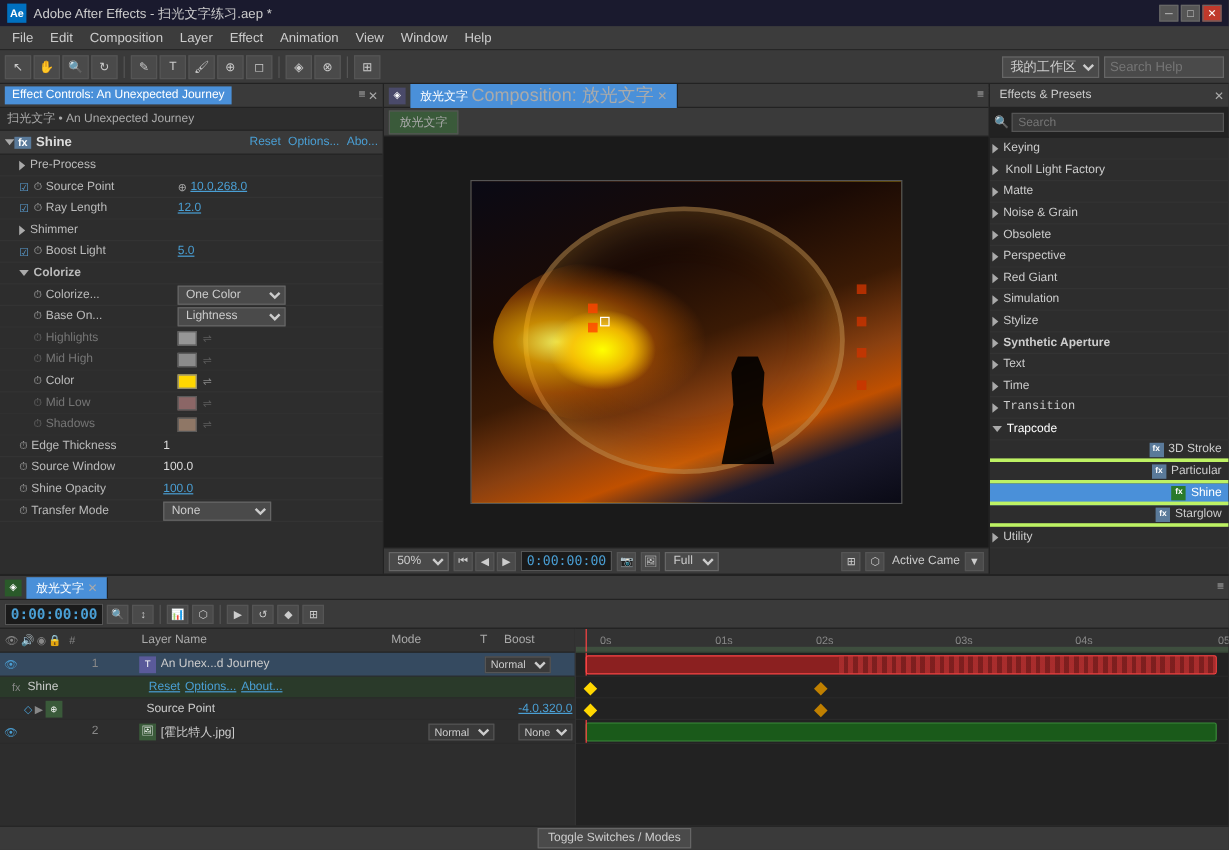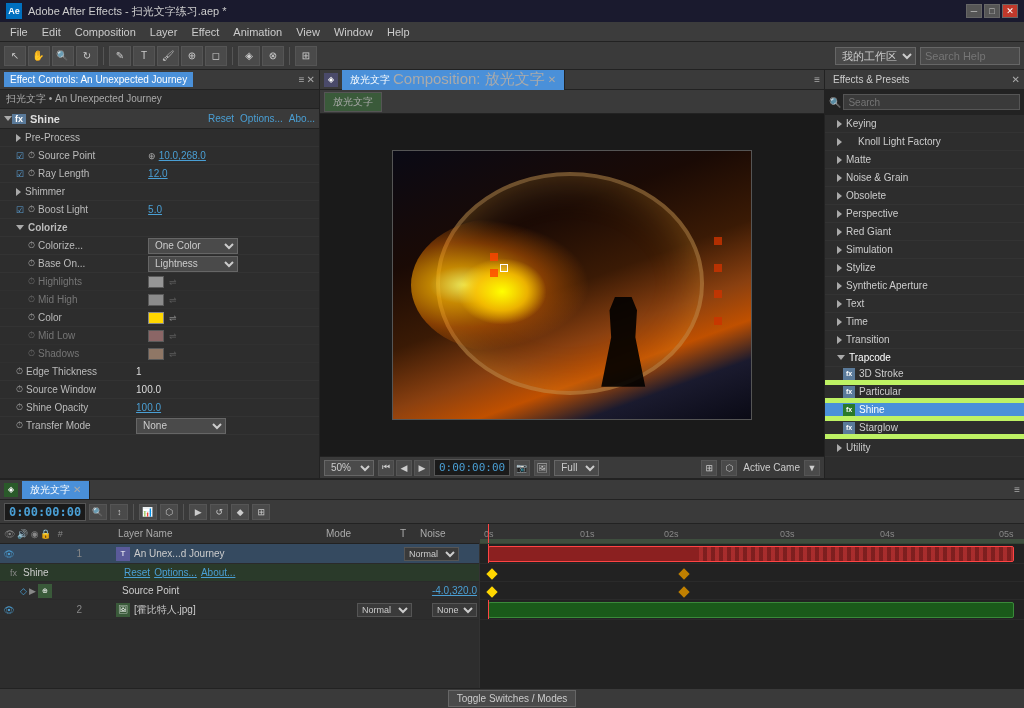--- a/index.html
+++ b/index.html
@@ -68,24 +68,24 @@
     .zoom-select { background: #4a4a4a; border: 1px solid #666; color: #ccc; height: 16px; font-size: 10px; padding: 0 2px; width: 50px; }
     .time-display { background: #1a1a1a; border: 1px solid #555; color: #4a9fd4; font-size: 11px; padding: 1px 4px; font-family: monospace; }
     .quality-select { background: #4a4a4a; border: 1px solid #666; color: #ccc; height: 16px; font-size: 10px; padding: 0 2px; width: 45px; }
     .comp-toolbar-right { margin-left: auto; display: flex; align-items: center; gap: 4px; }
 
     
     .right-panel { width: 200px; background: #2d2d2d; border-left: 1px solid #222; display: flex; flex-direction: column; overflow: hidden; }
     .effects-search { background: #222; border-bottom: 1px solid #222; padding: 4px; }
     .effects-search input { width: 100%; background: #3a3a3a; border: 1px solid #555; color: #ccc; height: 16px; font-size: 10px; padding: 0 4px; }
     .effects-list { flex: 1; overflow-y: auto; }
-    .effects-cat-header { height: 18px; display: flex; align-items: center; padding: 0 12px; cursor: pointer; border-bottom: 1px solid #333; }
+    .effects-cat-header { height: 18px; display: flex; align-items: center; padding: 0 2px; cursor: pointer; border-bottom: 1px solid #333; }
     .effects-cat-label { font-size: 10px; color: #ccc; }
     .effects-cat-open .effects-cat-label { color: #fff; }
-    .effects-subitem { height: 18px; display: flex; align-items: center; padding: 0 6px 0 18px; cursor: pointer; border-bottom: 5px solid #bef264; }
+    .effects-subitem { height: 18px; display: flex; align-items: center; padding: 0 6px 0 18px; cursor: pointer; border-bottom: 3px solid #bef264; justify-content: flex-end; }
     .effects-subitem.selected { background: #4a90d9; }
     .effects-subitem-label { font-size: 10px; color: #ccc; }
     .effects-subitem.selected .effects-subitem-label { color: white; }
     .fx-icon { width: 12px; height: 12px; background: #5a7a9a; display: inline-flex; align-items: center; justify-content: center; font-size: 7px; color: white; margin-right: 4px; font-weight: bold; flex-shrink: 0; }
     .fx-icon.green { background: #2a7a2a; }
 
     
     .bottom-panel { height: 230px; background: #2d2d2d; border-top: 2px solid #222; display: flex; flex-direction: column; }
     .timeline-header { background: #3a3a3a; height: 20px; display: flex; align-items: center; padding: 0 4px; border-bottom: 1px solid #222; }
     .timeline-tab { background: #2d2d2d; padding: 2px 8px; font-size: 10px; color: #ccc; cursor: pointer; border-right: 1px solid #222; display: flex; align-items: center; gap: 3px; }
@@ -101,21 +101,21 @@
     .layer-controls { display: flex; align-items: center; gap: 2px; width: 110px; flex-shrink: 0; }
     .layer-icon-btn { width: 14px; height: 14px; display: flex; align-items: center; justify-content: center; font-size: 9px; cursor: pointer; color: #888; }
     .layer-icon-btn.active { color: #4a9fd4; }
     .layer-num { color: #888; font-size: 10px; width: 16px; text-align: right; }
     .layer-name { flex: 1; color: #ccc; font-size: 10px; overflow: hidden; text-overflow: ellipsis; white-space: nowrap; }
     .layer-mode-select { background: #3a3a3a; border: 1px solid #555; color: #ccc; height: 14px; font-size: 9px; padding: 0; width: 55px; }
     .layer-trkmat-select { background: #3a3a3a; border: 1px solid #555; color: #ccc; height: 14px; font-size: 9px; padding: 0; width: 45px; }
 
     .timeline-tracks { flex: 1; background: #222; position: relative; overflow: hidden; }
     .time-ruler { height: 20px; background: #333; border-bottom: 1px solid #222; position: relative; display: flex; align-items: center; }
-    .time-marker { position: absolute; font-size: 9px; color: #888; }
+    .time-marker { position: absolute; font-size: 9px; color: #888; margin-left: 16px; }
     .playhead { position: absolute; top: 0; bottom: 0; width: 1px; background: #ff4444; z-index: 10; }
     .track-row { height: 20px; border-bottom: 1px solid #2a2a2a; position: relative; }
     .track-bar { position: absolute; height: 16px; top: 2px; border-radius: 2px; }
     .track-bar.red { background: #8B2020; border: 1px solid #ff4444; }
     .track-bar.green { background: #1a5a1a; border: 1px solid #3a8a3a; }
     .diamond-marker { position: absolute; width: 8px; height: 8px; background: #FFD700; transform: rotate(45deg); top: 6px; }
 
     .timeline-footer { height: 20px; background: #3a3a3a; display: flex; align-items: center; justify-content: center; border-top: 1px solid #222; }
     .toggle-btn { background: #4a4a4a; border: 1px solid #666; color: #ccc; padding: 2px 8px; font-size: 10px; cursor: pointer; }
 
@@ -415,21 +415,21 @@
     </div>
     <div class="effects-list">
 
       <div class="effects-cat-header">
         <span class="tri-right triangle"></span>
         <span class="effects-cat-label" style="margin-left:4px;">Keying</span>
       </div>
 
       <div class="effects-cat-header">
         <span class="tri-right triangle"></span>
-        <span class="effects-cat-label" style="margin-left:16px;text-align:center;">Knoll Light Factory</span>
+        <span class="effects-cat-label" style="margin-left:6px;text-align:center;">Knoll Light Factory</span>
       </div>
 
       <div class="effects-cat-header">
         <span class="tri-right triangle"></span>
         <span class="effects-cat-label" style="margin-left:4px;">Matte</span>
       </div>
 
       <div class="effects-cat-header">
         <span class="tri-right triangle"></span>
         <span class="effects-cat-label" style="margin-left:4px;">Noise &amp; Grain</span>
@@ -455,36 +455,36 @@
         <span class="effects-cat-label" style="margin-left:4px;">Simulation</span>
       </div>
 
       <div class="effects-cat-header">
         <span class="tri-right triangle"></span>
         <span class="effects-cat-label" style="margin-left:4px;">Stylize</span>
       </div>
 
       <div class="effects-cat-header">
         <span class="tri-right triangle"></span>
-        <span class="effects-cat-label" style="margin-left:4px;">Synthetic Aperture</span>
+        <span class="effects-cat-label" style="margin-left:4px;font-weight:bold;">Synthetic Aperture</span>
       </div>
 
       <div class="effects-cat-header">
         <span class="tri-right triangle"></span>
         <span class="effects-cat-label" style="margin-left:4px;">Text</span>
       </div>
 
       <div class="effects-cat-header">
         <span class="tri-right triangle"></span>
         <span class="effects-cat-label" style="margin-left:4px;">Time</span>
       </div>
 
       <div class="effects-cat-header">
         <span class="tri-right triangle"></span>
-        <span class="effects-cat-label" style="margin-left:4px;">Transition</span>
+        <span class="effects-cat-label" style="margin-left:4px;font-family:Liberation Mono, monospace;">Transition</span>
       </div>
 
       <div class="effects-cat-header effects-cat-open">
         <span class="tri-down triangle"></span>
         <span class="effects-cat-label" style="margin-left:4px;">Trapcode</span>
       </div>
       <div class="effects-subitem">
         <span class="fx-icon">fx</span>
         <span class="effects-subitem-label">3D Stroke</span>
       </div>
@@ -541,21 +541,21 @@
         <div style="display:flex;gap:2px;align-items:center;width:110px;flex-shrink:0;">
           <span style="font-size:9px;color:#888;">👁</span>
           <span style="font-size:9px;color:#888;">🔊</span>
           <span style="font-size:9px;color:#888;">◉</span>
           <span style="font-size:9px;color:#888;">🔒</span>
           <span style="font-size:9px;color:#888;margin-left:4px;">#</span>
         </div>
         <span style="flex:1;font-size:10px;color:#aaa;">Layer Name</span>
         <span style="width:70px;font-size:10px;color:#aaa;flex-shrink:0;">Mode</span>
         <span style="width:16px;font-size:10px;color:#aaa;flex-shrink:0;">T</span>
-        <span style="width:55px;font-size:10px;color:#aaa;flex-shrink:0;">Noise</span>
+        <span style="width:55px;font-size:10px;color:#aaa;flex-shrink:0;">Boost</span>
       </div>
 
       <div class="layer-row selected">
         <div class="layer-controls">
           <span class="layer-icon-btn active">👁</span>
           <span class="layer-icon-btn"></span>
           <span class="layer-icon-btn"></span>
           <span class="layer-icon-btn"></span>
           <span class="layer-num">1</span>
         </div>

